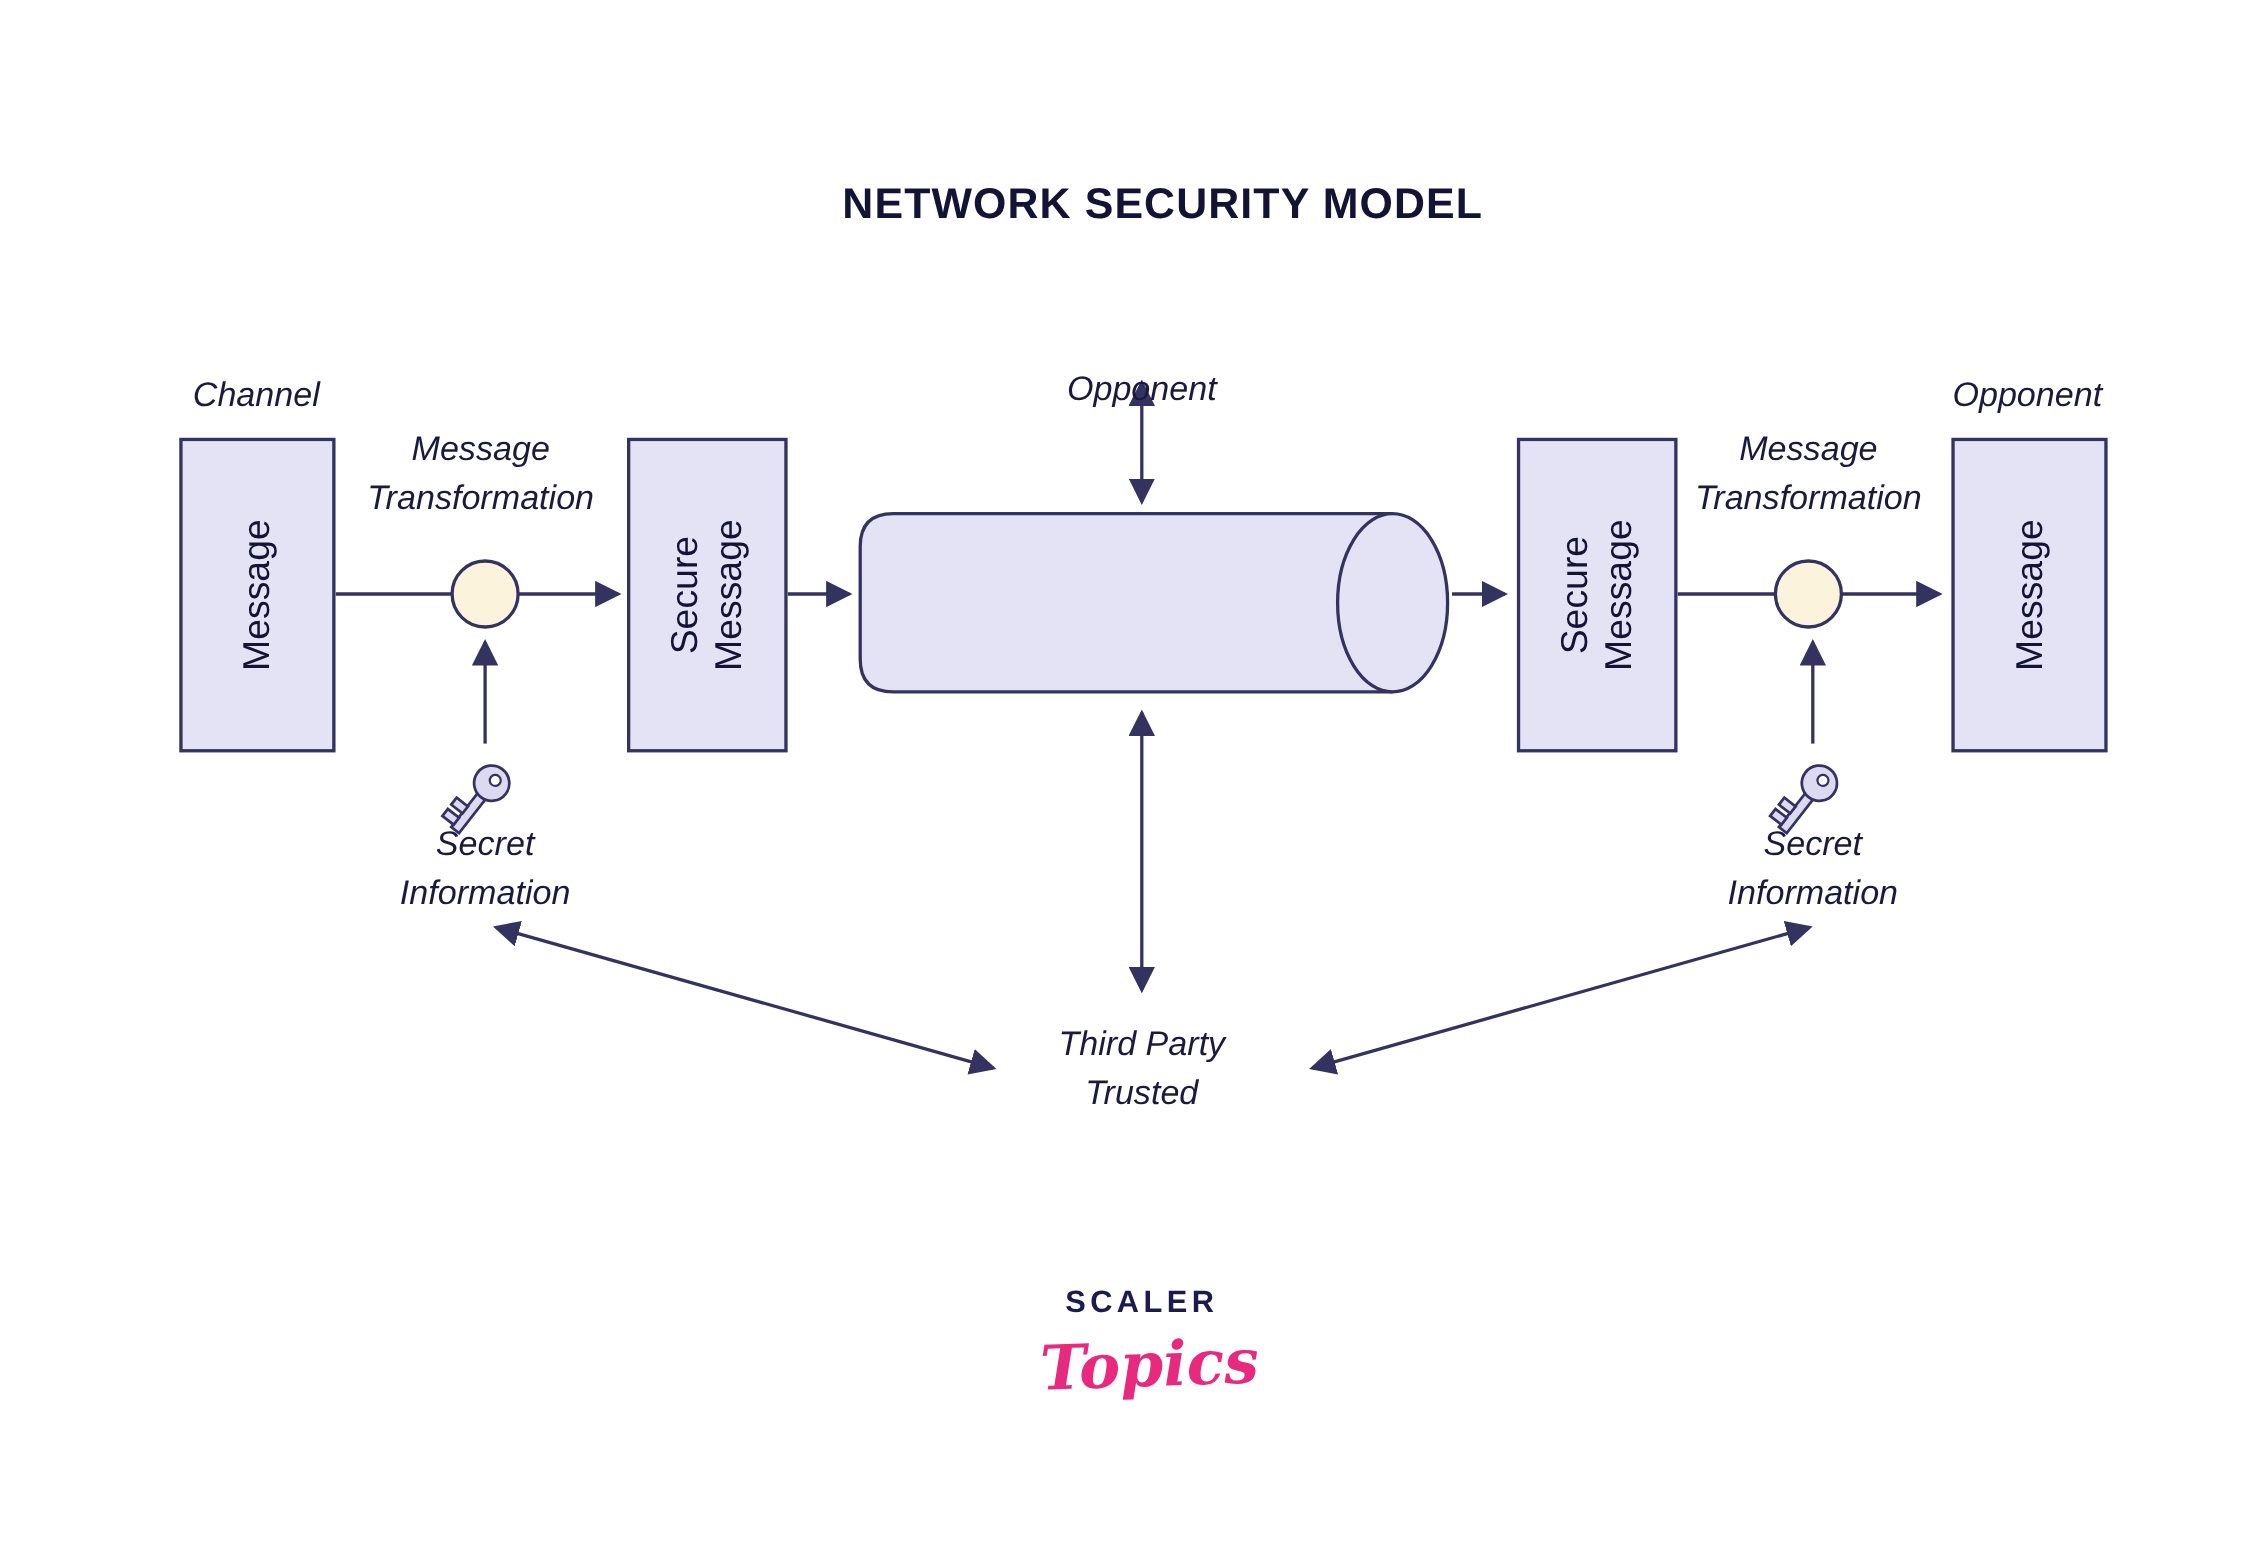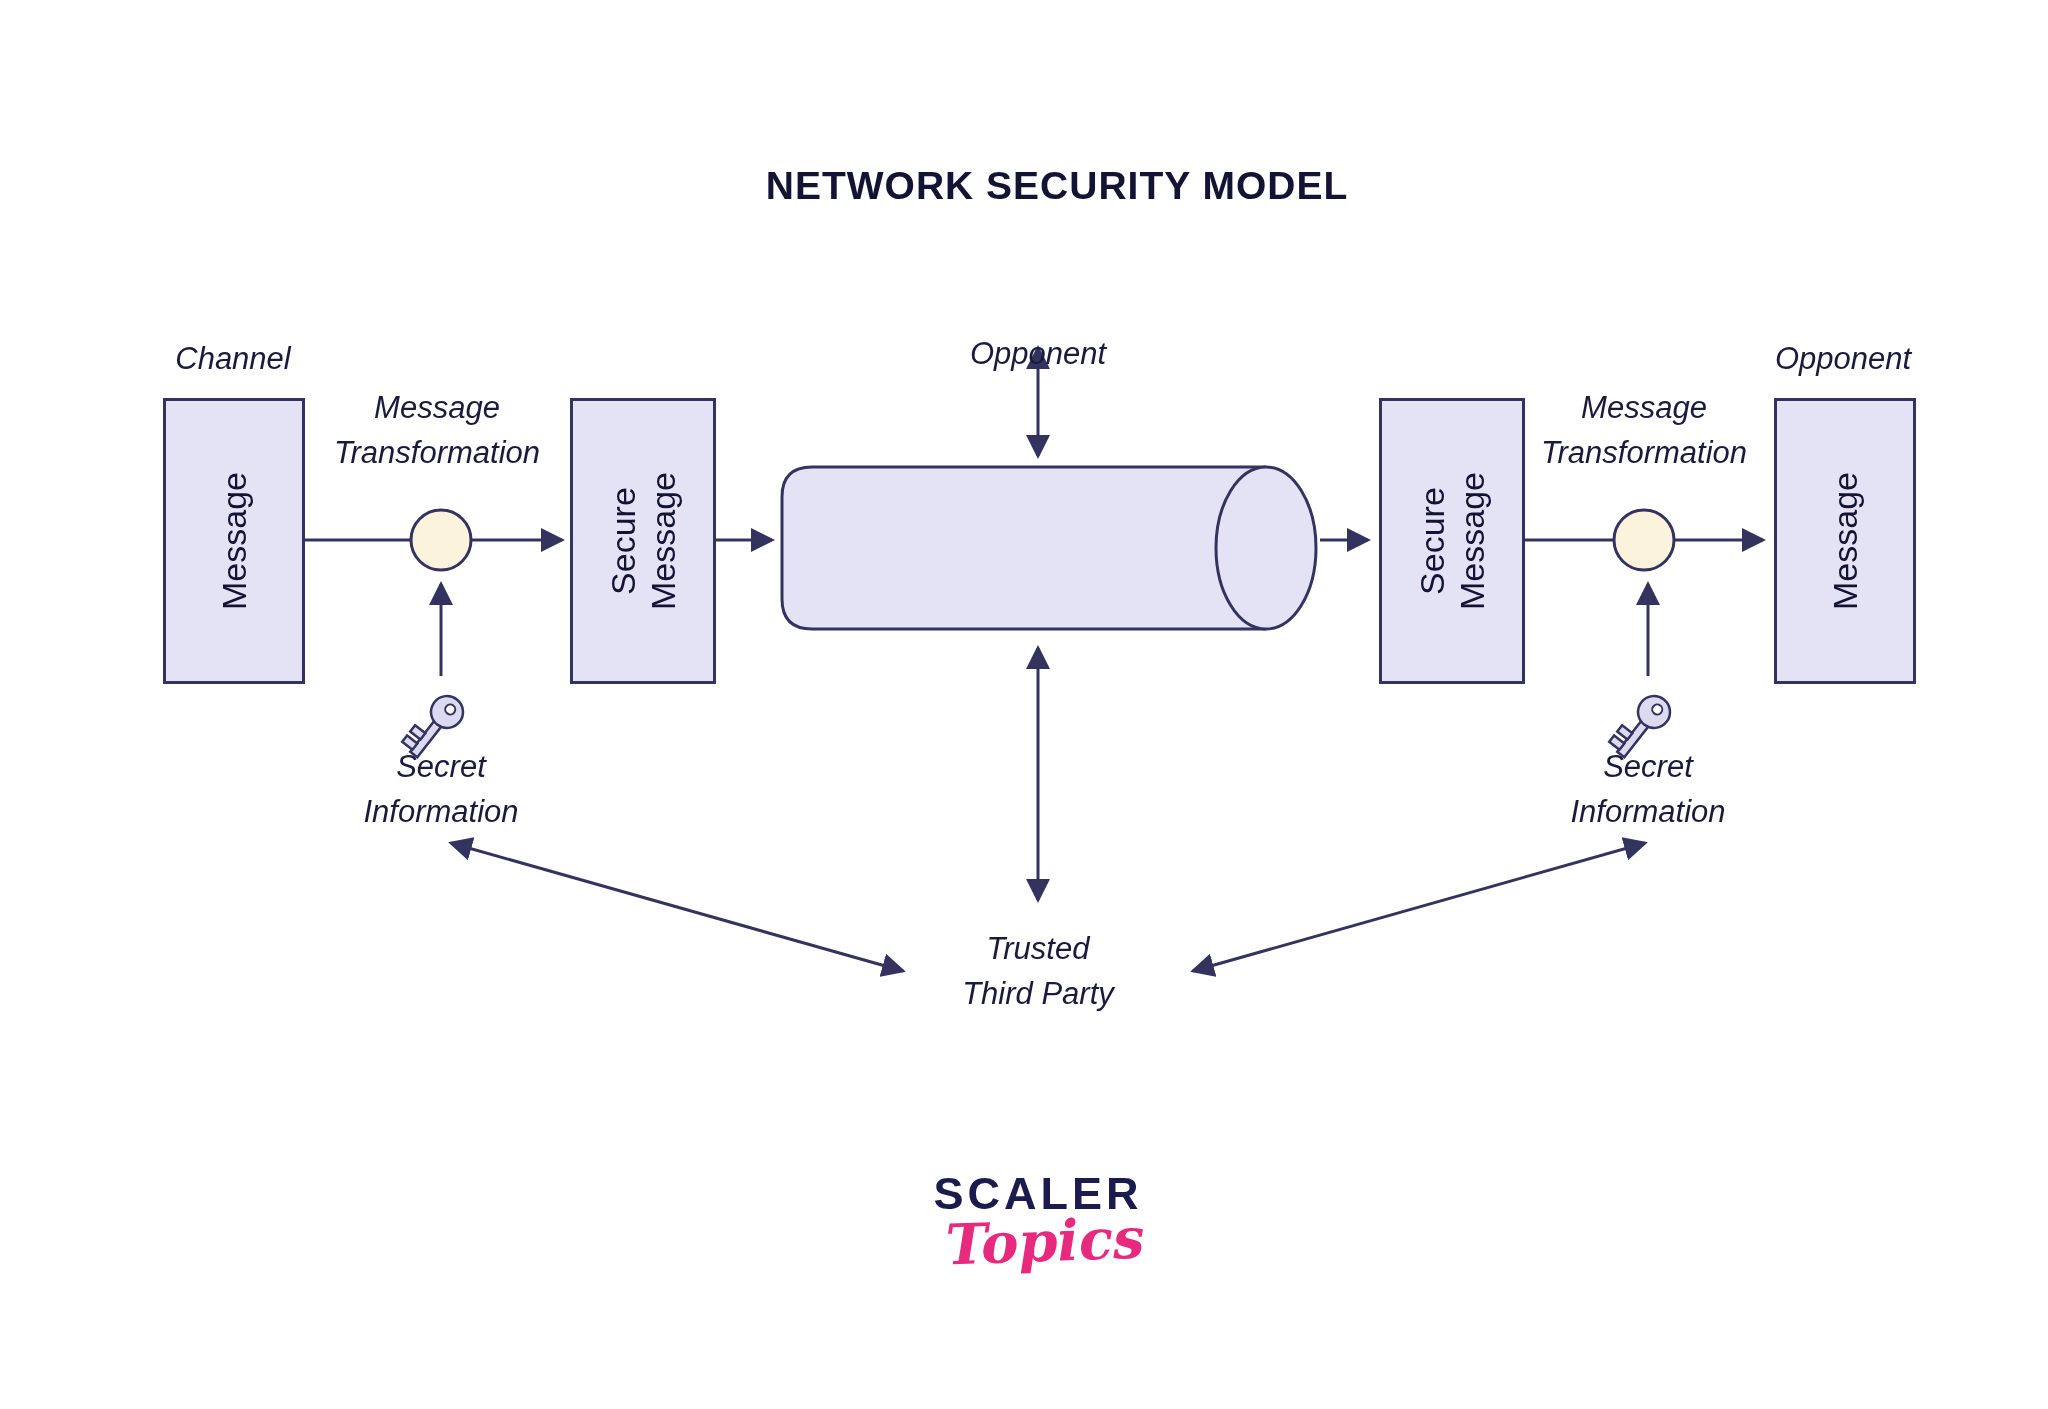--- a/index.html
+++ b/index.html
@@ -35,21 +35,21 @@
   }
   .vtext span { display: block; white-space: nowrap; }
 
   .channel-label {
     position: absolute; left: 830px; top: 527px; width: 420px;
     text-align: center; font-size: 35px; color: #131334;
   }
 
   .logo-scaler {
     position: absolute; left: 838px; top: 1168px; width: 400px;
-    text-align: center; font-size: 45px; font-weight: 700;
+    text-align: center; font-size: 28px; font-weight: 700;
     letter-spacing: 4px; color: #1B1B4D;
   }
   .logo-topics {
     position: absolute; left: 845px; top: 1208px; width: 400px;
     text-align: center; font-size: 56px; font-weight: 700; font-style: italic;
     color: #E82A7E; font-family: "DejaVu Serif", serif;
     transform: rotate(-2deg);
   }
 </style>
 </head>
@@ -130,22 +130,22 @@
   <div class="lbl" style="left:301px; top:744px; width:280px;">
     <span>Secret</span>
     <span>Information</span>
   </div>
   <div class="lbl" style="left:1508px; top:744px; width:280px;">
     <span>Secret</span>
     <span>Information</span>
   </div>
 
   <div class="lbl" style="left:888px; top:926px; width:300px;">
+    <span>Third Party</span>
     <span>Trusted</span>
-    <span>Third Party</span>
   </div>
 
   <div class="vbox" style="left:163px; top:398px; width:142px; height:286px;">
     <div class="vtext">Message</div>
   </div>
 
   <div class="vbox" style="left:570px; top:398px; width:146px; height:286px;">
     <div class="vtext">
       <span>Secure</span>
       <span>Message</span>

